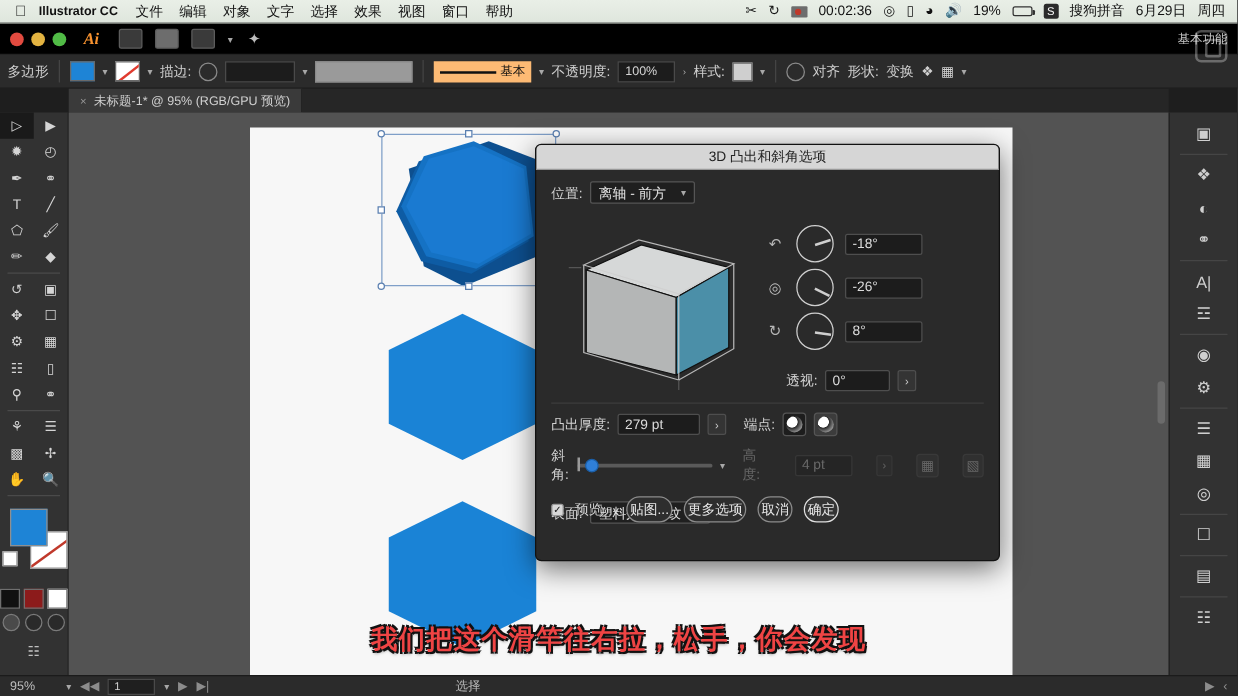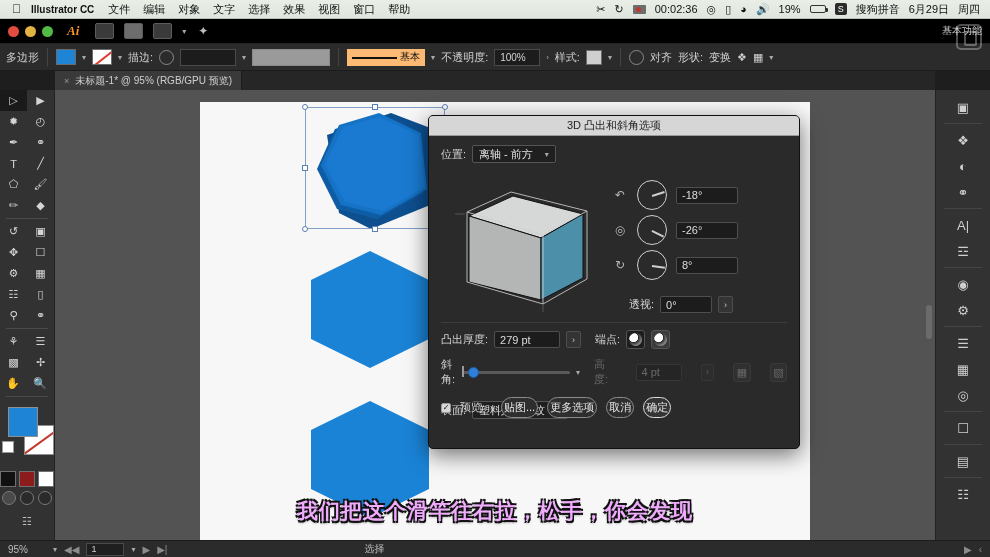--- a/index.html
+++ b/index.html
@@ -164,21 +164,21 @@
                color:#bdbdbd; font-size:10px; }
   .st-zoom { width:38px; }
   .st-nav { display:flex; align-items:center; gap:5px; color:#8c8c8c; }
   .st-fld { background:#1f1f1f; border:1px solid #4a4a4a; width:38px; height:13px; color:#d0d0d0;
             font-size:9px; display:flex; align-items:center; padding:0 4px;}
   .st-mid { margin-left:190px; }
   .st-right { margin-left:auto; }
 
   
   .subtitle { position:absolute; left:0; right:0; top:497px; text-align:center;
-              font-size:21px; font-weight:bold; color:#f0abfc; letter-spacing:1px;
+              font-size:21px; font-weight:bold; color:#ef4444; letter-spacing:1px;
               text-shadow: -1.6px -1.6px 0 #111, 1.6px -1.6px 0 #111, -1.6px 1.6px 0 #111, 1.6px 1.6px 0 #111,
                            0 2px 3px rgba(0,0,0,.6); }
   .watermark { position:absolute; right:8px; top:24px; display:flex; align-items:center; gap:5px;
                opacity:.30; color:#ffffff; }
   .wm-logo { width:26px; height:26px; border:2.5px solid #fff; border-radius:5px; position:relative;}
   .wm-logo::after{content:"";position:absolute;left:6px;top:5px;width:9px;height:11px;border:2px solid #fff;border-radius:2px;}
   .wm-text { font-size:23px; font-weight:bold; letter-spacing:1px; }
 </style>
 </head>
 <body>

